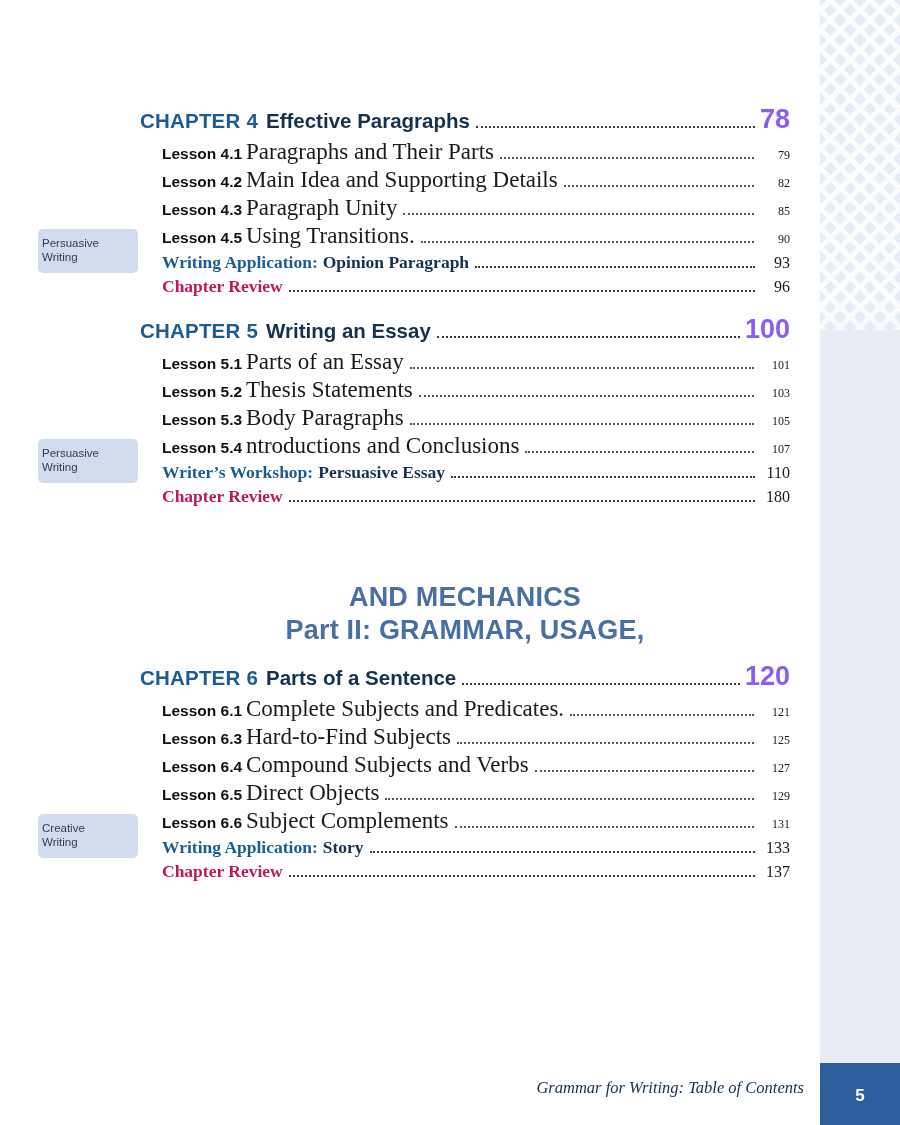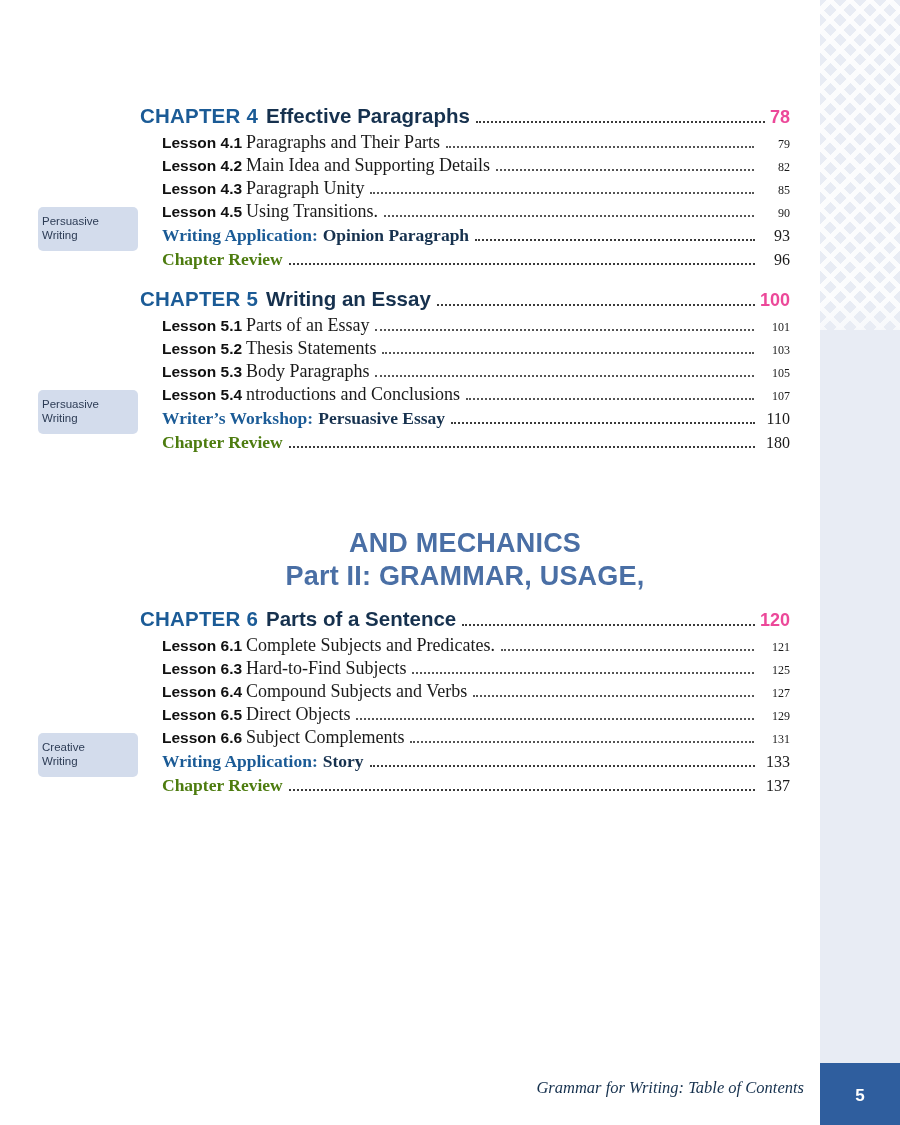--- a/index.html
+++ b/index.html
@@ -88,22 +88,22 @@
     margin-left: 8px;
   }
   .dots {
     flex: 1;
     border-bottom: 2.5px dotted #3a3a3a;
     margin: 0 5px 5px 6px;
     min-width: 14px;
     height: 1px;
   }
   .chapter-row .pg {
-    color: #ec4899;
-    font-size: 18px;
+    color: #8b5cf6;
+    font-size: 27px;
     font-weight: bold;
   }
 
   
   .lesson-row {
     display: flex;
     align-items: baseline;
     font-size: 17px;
     color: #1a1a1a;
     margin-bottom: 2px;
@@ -113,21 +113,21 @@
   .lesson-row .les-label {
     font-family: "Liberation Sans", sans-serif;
     font-weight: bold;
     font-size: 15.5px;
     color: #111;
     min-width: 82px;
   }
   .lesson-row .les-title {
     margin-left: 2px;
     font-family: "Liberation Serif", serif;
-    font-size: 18px;
+    font-size: 23px;
   }
   .lesson-row .pg {
     font-family: "Liberation Serif", serif;
     font-size: 12px;
     color: #1a1a1a;
     min-width: 30px;
     text-align: right;
   }
   .lesson-row .dots {
     border-bottom: 2.5px dotted #555;
@@ -157,21 +157,21 @@
     margin-left: 5px;
   }
   .special-row .pg {
     font-family: "Liberation Serif", serif;
     font-size: 16px;
     color: #1a1a1a;
     min-width: 30px;
     text-align: right;
   }
   .special-row.review .sp-label {
-    color: #4d7c0f;
+    color: #be185d;
   }
 
   
   .tab-badge {
     position: absolute;
     left: -102px;
     width: 92px;
     padding: 7px 4px 8px 4px;
     background: #d3dcec;
     border-radius: 5px;

